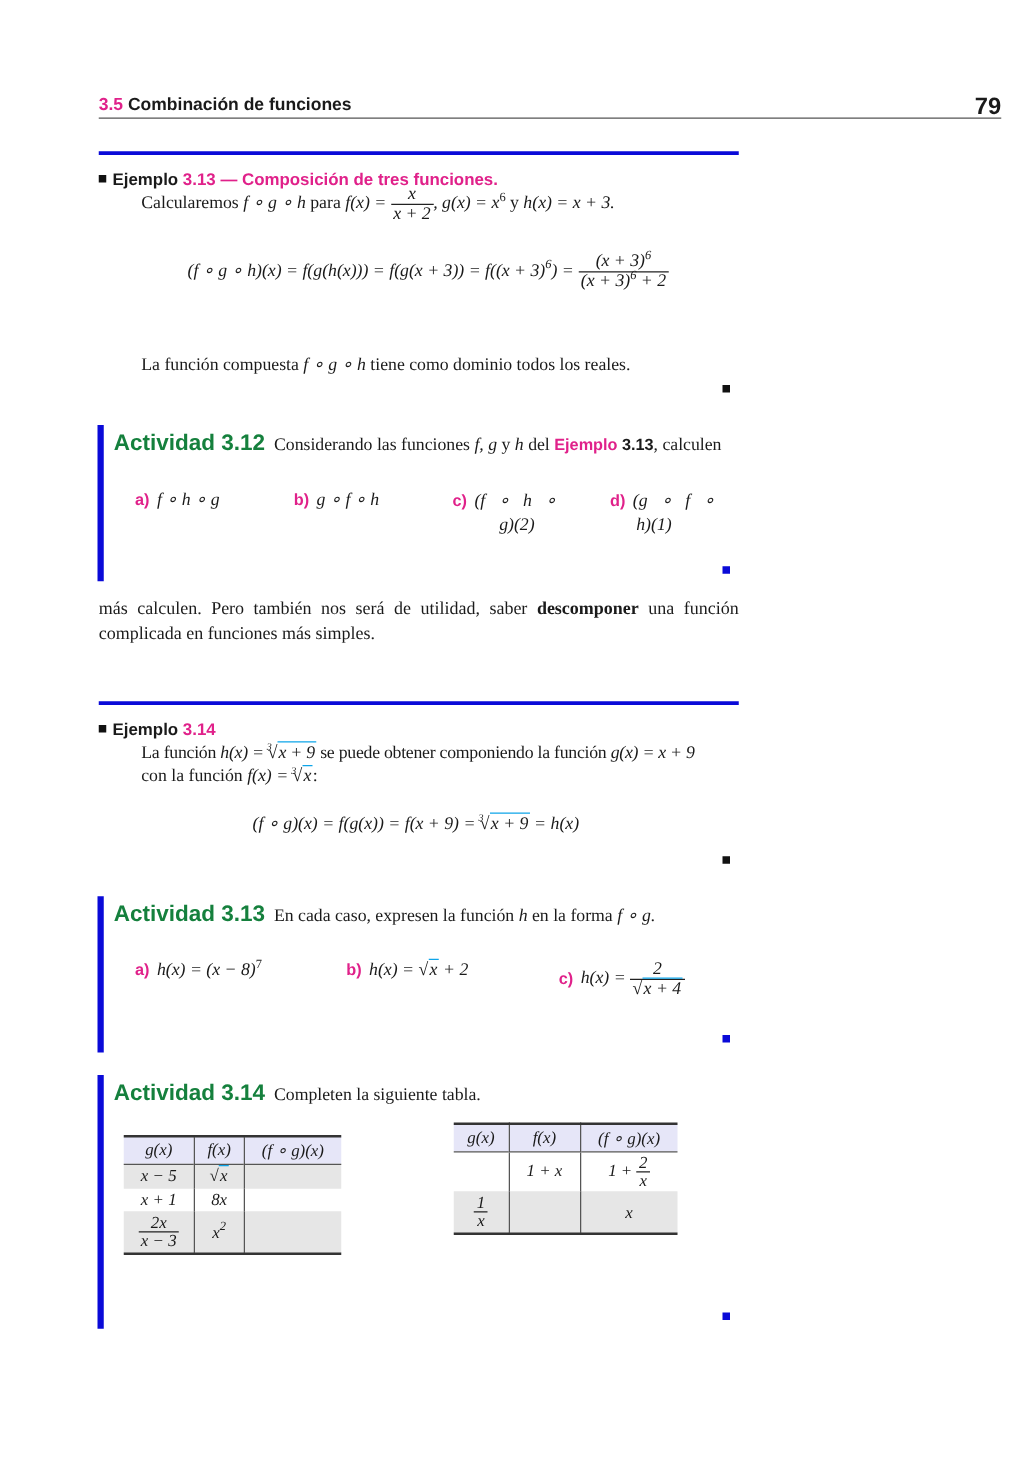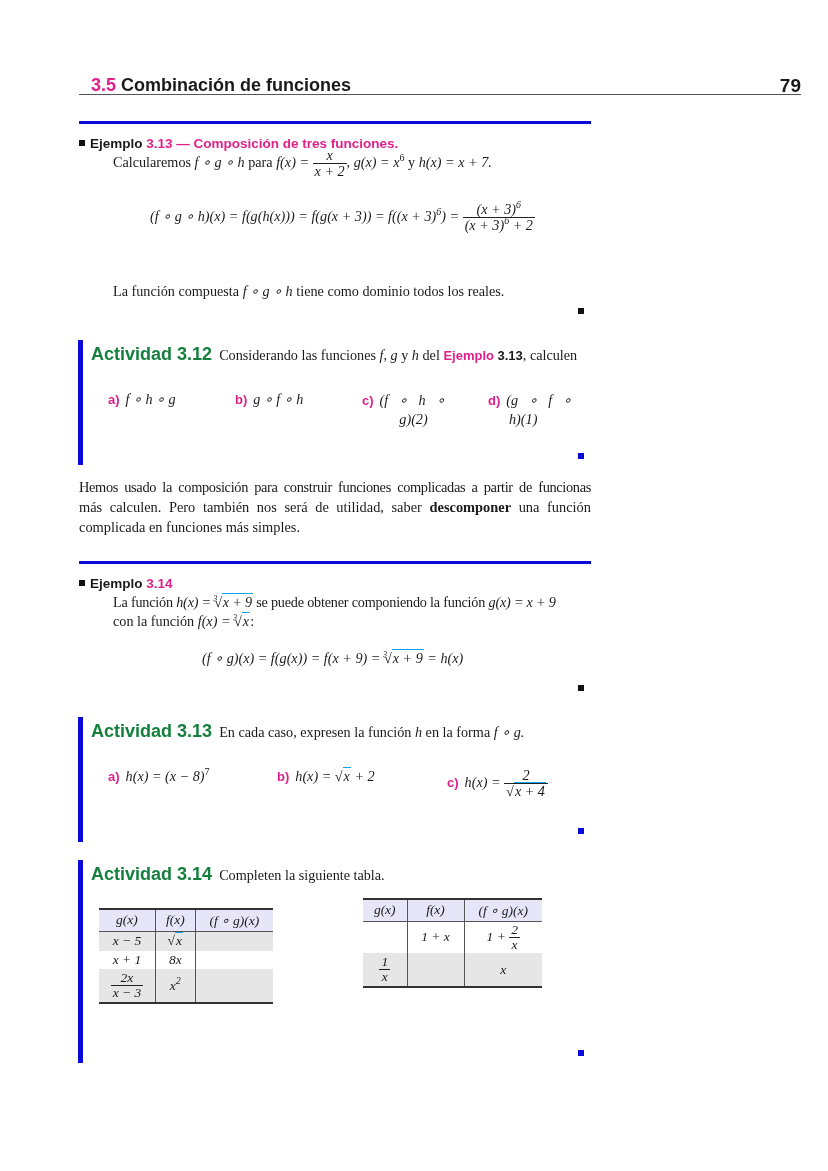--- a/index.html
+++ b/index.html
@@ -7,21 +7,21 @@
   body { position: relative; font-family: "Liberation Serif", serif; color: #1a1a1a; font-size: 14.2px; overflow: hidden; }
   .abs { position: absolute; }
   .sans { font-family: "Liberation Sans", sans-serif; }
   .pink { color: #e0218a; }
   .bold { font-weight: bold; }
   .it { font-style: italic; }
   .nowrap { white-space: nowrap; }
 
   
   .running-head { left: 79px; top: 75px; width: 722px; height: 20px; border-bottom: 1px solid #555; }
-  .running-head .sec { position: absolute; left: 12px; top: 0; font-family: "Liberation Sans", sans-serif; font-weight: bold; font-size: 18px; }
+  .running-head .sec { position: absolute; left: 0; top: 0; font-family: "Liberation Sans", sans-serif; font-weight: bold; font-size: 14px; }
   .running-head .pg { position: absolute; right: 0; top: 0; font-family: "Liberation Sans", sans-serif; font-weight: bold; font-size: 19px; }
 
   .rule-blue { left: 79px; width: 512px; height: 3px; background: #0a0ad8; }
   .example-head { font-family: "Liberation Sans", sans-serif; font-weight: bold; font-size: 13.5px; }
   .example-head .bullet { display: inline-block; width: 6px; height: 6px; background: #111; margin-right: 5px; vertical-align: 2px; }
 
   .frac { display: inline-block; vertical-align: middle; text-align: center; line-height: 1.05; }
   .frac .num { display: block; padding: 0 2px; }
   .frac .den { display: block; border-top: 1px solid #222; padding: 0 2px; }
   sup { font-size: 10px; vertical-align: 6px; line-height: 0; }
@@ -60,21 +60,21 @@
 <div class="abs example-head nowrap" style="left:79px; top:136px;">
   <span class="bullet"></span><span>Ejemplo</span> <span class="pink">3.13 — Composición de tres funciones.</span>
 </div>
 <div class="abs nowrap" style="left:113px; top:148px; font-size:14.2px;">
   <span>Calcularemos</span>
   <span class="it">f ∘ g ∘ h</span>
   <span>para</span>
   <span class="it">f(x) =</span>
   <span class="frac it"><span class="num">x</span><span class="den">x + 2</span></span><span class="it">, g(x) = x</span><sup>6</sup>
   <span>y</span>
-  <span class="it">h(x) = x + 7.</span>
+  <span class="it">h(x) = x + 3.</span>
 </div>
 
 <div class="abs nowrap it" style="left:150px; top:202px; font-size:14.2px;">
   <span>(f ∘ g ∘ h)(x) = f(g(h(x))) = f(g(x + 3)) = f((x + 3)</span><sup>6</sup><span>) =</span>
   <span class="frac">
     <span class="num"><span>(x + 3)</span><sup>6</sup></span>
     <span class="den"><span>(x + 3)</span><sup>6</sup><span> + 2</span></span>
   </span>
 </div>
 
@@ -106,21 +106,20 @@
   <div class="nowrap"><span class="item-label">c)</span><span class="it" style="white-space:pre;">(f   ∘   h   ∘</span></div>
   <div class="it" style="padding-left:20px;text-align:center;">g)(2)</div>
 </div>
 <div class="abs" style="left:488px; top:391px; line-height:19px;">
   <div class="nowrap"><span class="item-label">d)</span><span class="it" style="white-space:pre;">(g   ∘   f   ∘</span></div>
   <div class="it" style="padding-left:21px;">h)(1)</div>
 </div>
 <div class="abs end-blue" style="left:578px; top:453px;"></div>
 
 <div class="abs para" style="left:79px; top:477px; width:512px;">
-  <div style="text-align:justify; text-align-last:justify; letter-spacing:-0.35px;">Hemos usado la composición para construir funciones complicadas a partir de funcionas</div>
   <div style="text-align:justify; text-align-last:justify;"><span>más calculen. Pero también nos será de utilidad, saber</span> <b>descomponer</b> <span>una función</span></div>
   <div>complicada en funciones más simples.</div>
 </div>
 
 <div class="abs rule-blue" style="top:561px;"></div>
 <div class="abs example-head nowrap" style="left:79px; top:576px;">
   <span class="bullet"></span><span>Ejemplo</span> <span class="pink">3.14</span>
 </div>
 <div class="abs nowrap" style="left:113px; top:594px; letter-spacing:-0.2px;">
   <span>La función</span>

